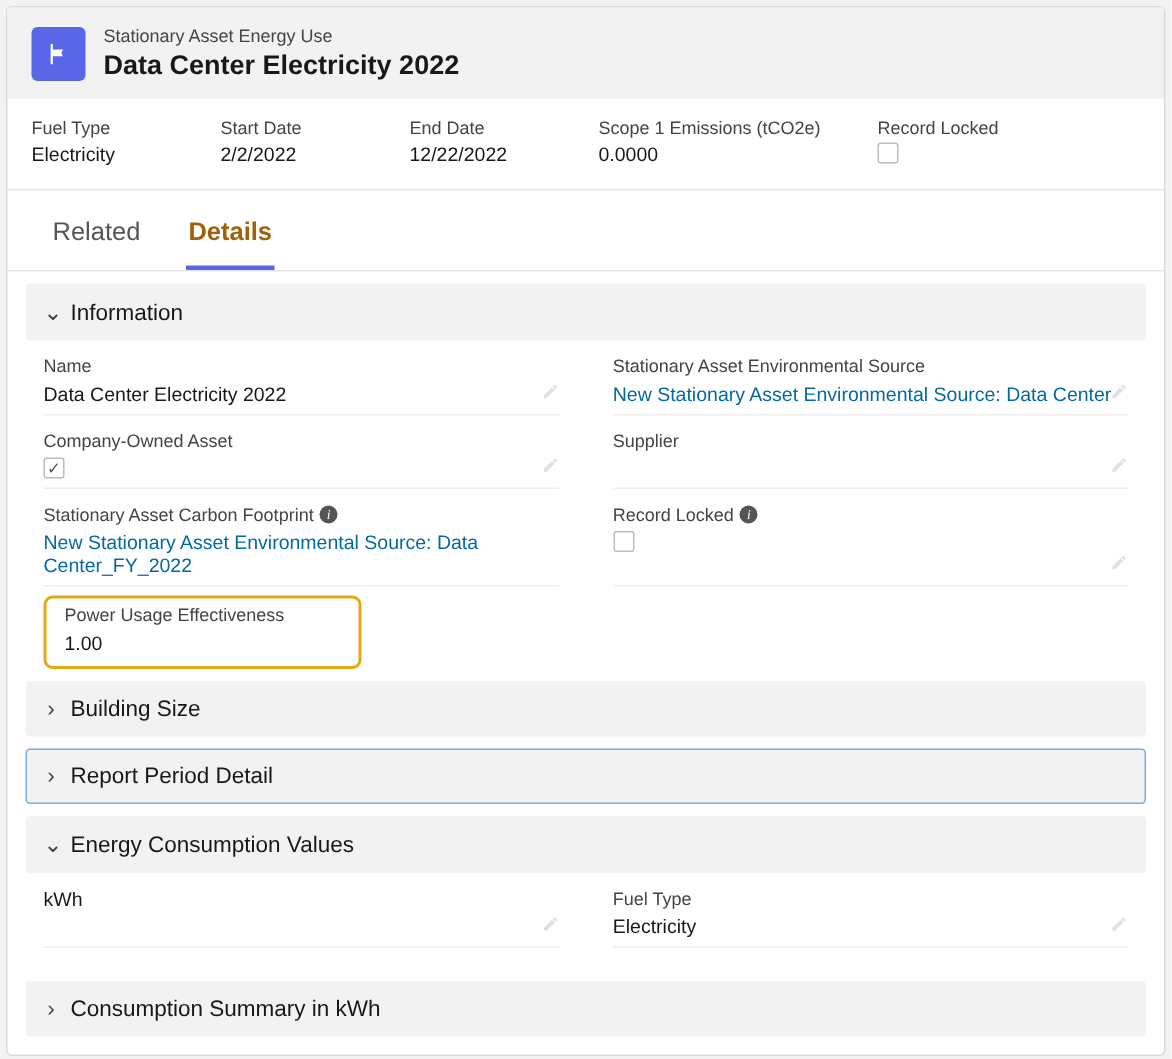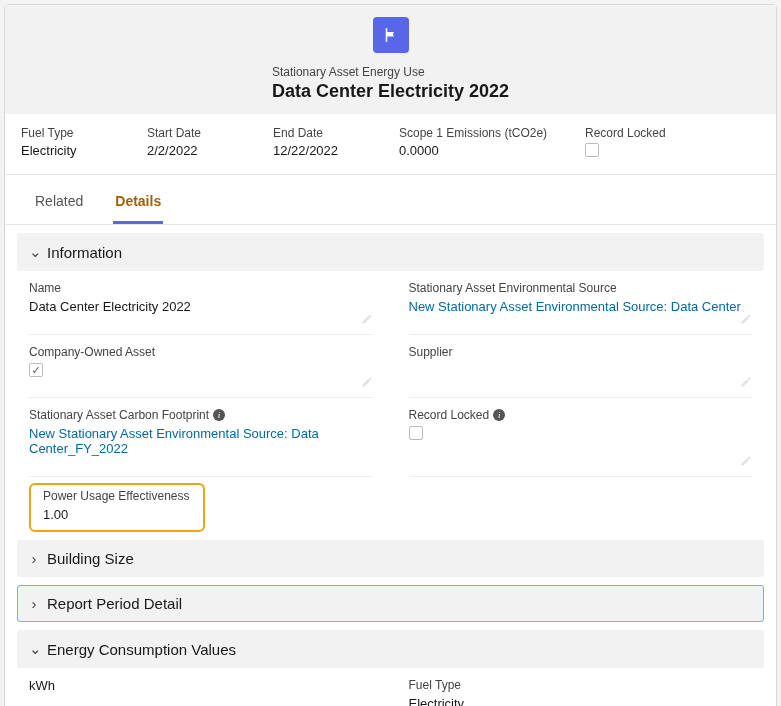--- a/index.html
+++ b/index.html
@@ -1,43 +1,43 @@
 <!DOCTYPE html>
 <html><head>
 <meta charset="utf-8">
 <style>
 * { box-sizing: border-box; margin: 0; padding: 0; }
 body { font-family: -apple-system, BlinkMacSystemFont, "Segoe UI", Arial, sans-serif; background: #f3f3f3; font-size: 13px; color: #181818; width: 781px; }
 .page { background: #fff; margin: 4px; border: 1px solid #d9d9d9; border-radius: 4px; }
-.header-band { background: #f3f2f2; padding: 12px 16px; display: flex; align-items: center; gap: 12px; flex-direction: column; }
+.header-band { background: #f3f2f2; padding: 12px 16px; display: flex; align-items: center; gap: 12px; }
 .header-icon { width: 36px; height: 36px; background: #5867e8; border-radius: 4px; display: flex; align-items: center; justify-content: center; }
 .header-text-stack { display: flex; flex-direction: column; gap: 2px; }
 .header-obj-label { font-size: 12px; color: #444; }
 .header-title { font-size: 18px; font-weight: 700; }
 .summary-row { display: flex; padding: 12px 16px 16px 16px; gap: 36px; border-bottom: 1px solid #e5e5e5; }
 .summary-item { display: flex; flex-direction: column; gap: 3px; min-width: 90px; }
 .summary-label { font-size: 12px; color: #444; }
 .summary-value { font-size: 13px; color: #181818; }
 .checkbox-box { width: 14px; height: 14px; border: 1px solid #bbb; border-radius: 2px; background: #fff; display:inline-flex; align-items:center; justify-content:center; }
 .checkbox-box.checked::after { content: "✓"; font-size: 11px; color: #555; }
 .tabs { display: flex; gap: 28px; padding: 0 28px; border-bottom: 1px solid #e5e5e5; margin-top: 6px; }
-.tab { padding: 12px 2px; font-size: 14px; color: #555; cursor: pointer; }
+.tab { padding: 12px 2px; font-size: 17px; color: #555; cursor: pointer; }
 .tab.active { font-weight: 700; color: #a16207; border-bottom: 3px solid #5867e8; }
 .section { margin: 8px 12px 0 12px; }
 .section-head { background: #f3f2f2; border-radius: 3px; padding: 10px 12px; display: flex; align-items: center; gap: 8px; font-size: 15px; cursor: pointer; }
 .section-head.selected { outline: 1px solid #7aaee8; outline-offset: -1px; }
 .chev { display:inline-block; width:10px; text-align:center; color:#444; }
 .section-body { padding: 10px 12px 4px 12px; display: grid; grid-template-columns: 1fr 1fr; column-gap: 36px; row-gap: 10px; }
-.field { display:flex; flex-direction:column; gap:4px; position:relative; border-bottom:1px solid #eee; padding-bottom:20px; }
+.field { display:flex; flex-direction:column; gap:4px; position:relative; border-bottom:1px solid #eee; padding-bottom:6px; }
 .field-label { font-size: 12px; color: #444; display:flex; align-items:center; gap:4px; }
 .field-value { font-size: 13px; color: #181818; }
 .field-value.link { color: #0369a1; cursor:pointer; }
 .edit-pencil { position:absolute; right:0; bottom:6px; opacity:0.25; }
 .info-dot { width:12px; height:12px; border-radius:50%; background:#555; color:#fff; display:inline-flex; align-items:center; justify-content:center; font-size:9px; font-style:italic; font-family: Georgia, serif; }
-.highlight-box { position:relative; margin:2px 12px 8px 12px; padding:4px 12px 8px 12px; border:2px solid #e6a817; border-radius:6px; width: 176px; }
+.highlight-box { position:relative; margin:2px 12px 8px 12px; padding:4px 12px 8px 12px; border:2px solid #e6a817; border-radius:6px; width: 212px; }
 .highlight-box .field { border-bottom:none; padding-bottom:0; }
 </style>
 </head>
 <body>
 
 <div class="page">
   <div class="header-band">
     <div class="header-icon">
       <svg width="18" height="18" viewBox="0 0 24 24" fill="white">
           <path d="M5 3v18h2v-7h9l-1.5-3L16 8H7V3z"></path>

